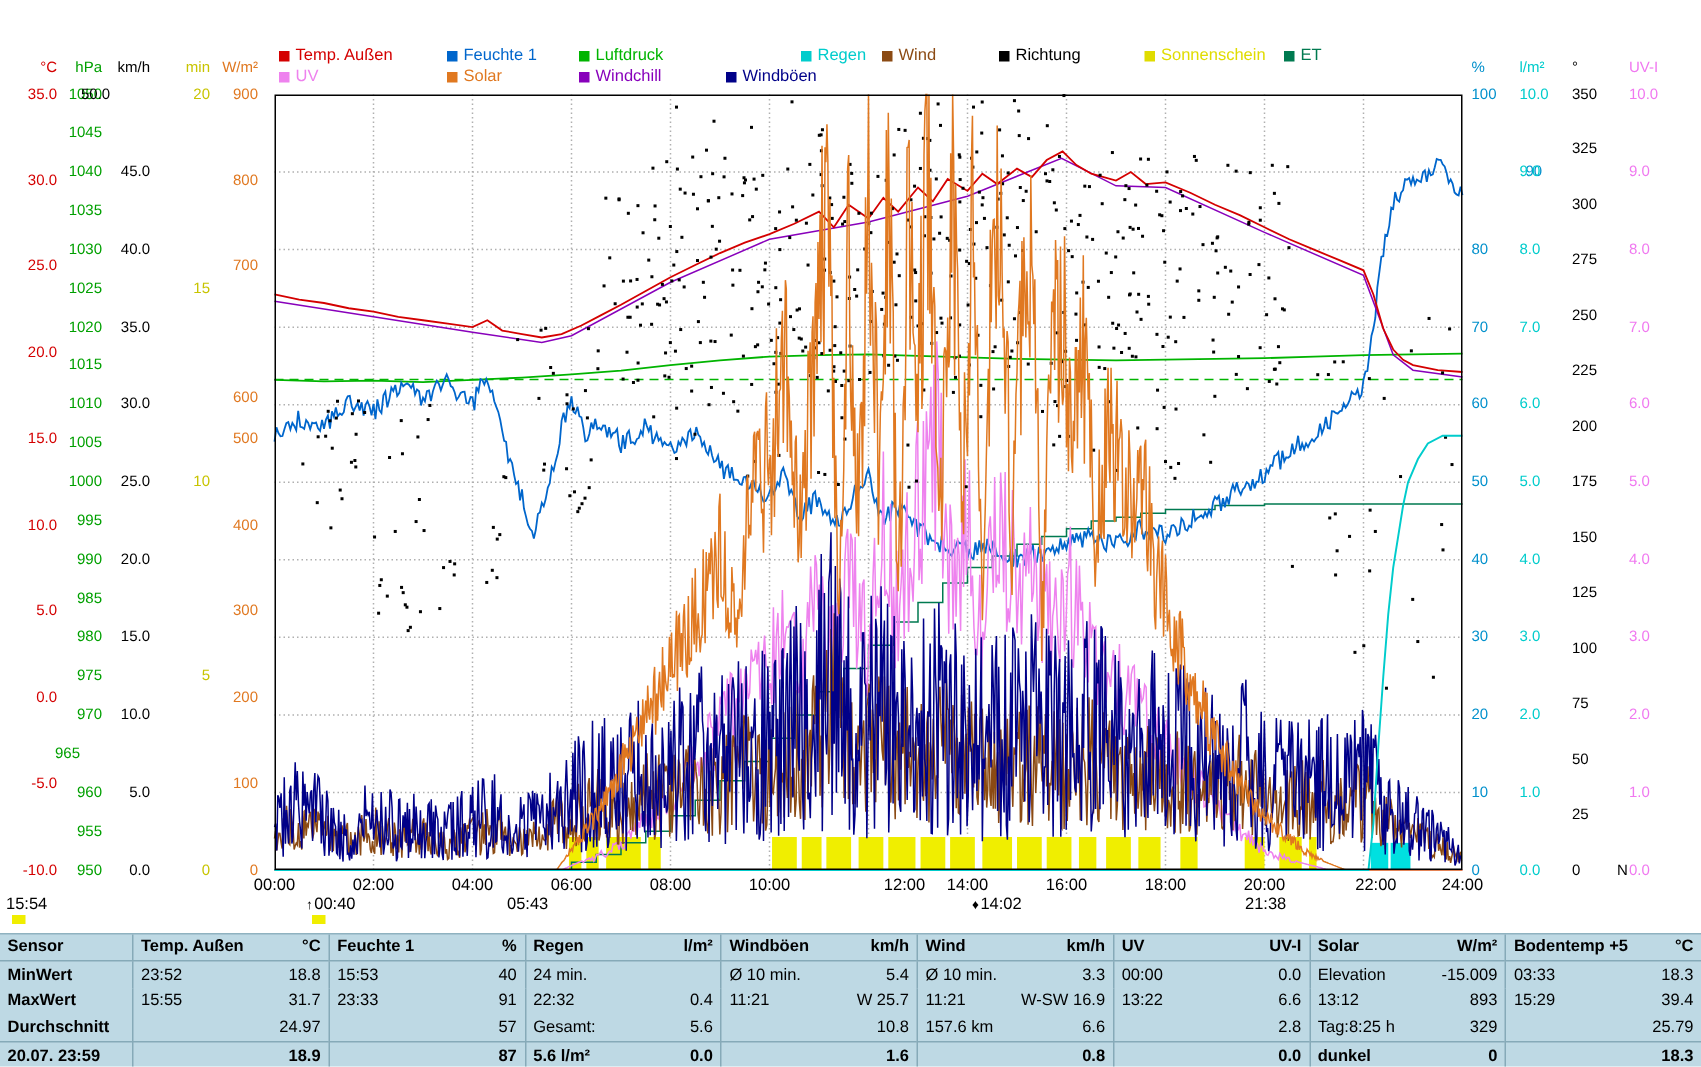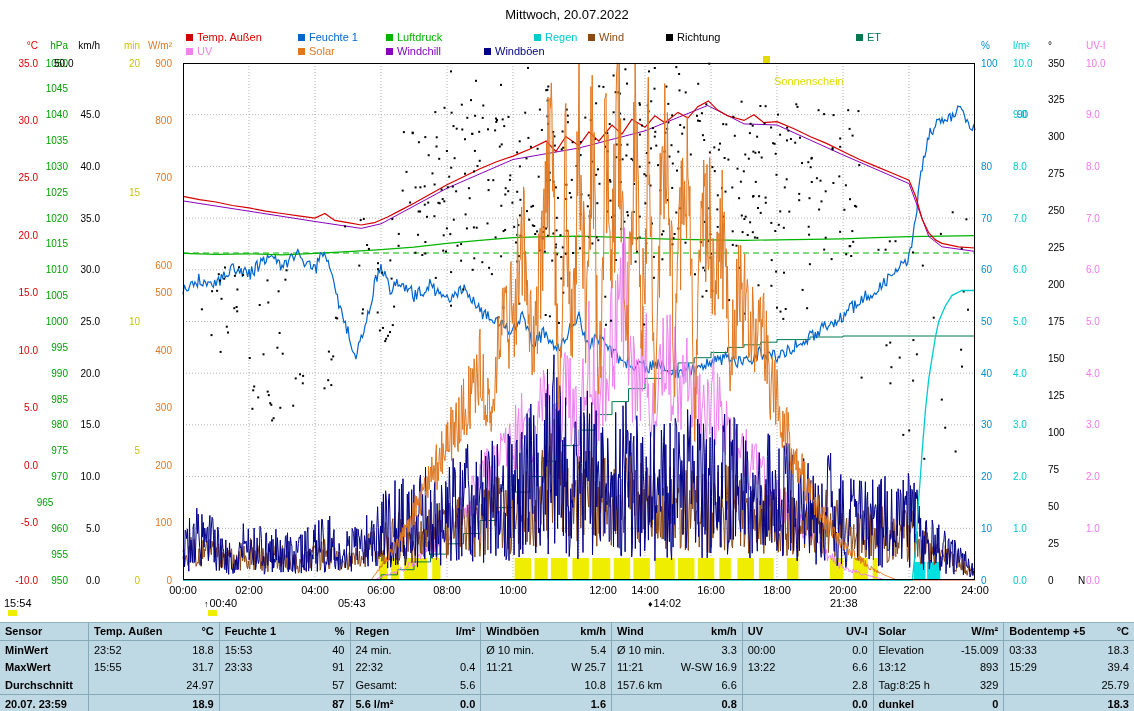--- a/index.html
+++ b/index.html
@@ -18,21 +18,20 @@
   .cell{display:flex;justify-content:space-between;align-items:center;padding:0 5px;
         white-space:nowrap;overflow:hidden;border-left:1px solid #86aab8;}
   .cell.c0{border-left:none;font-weight:bold;}
   .hdr{font-weight:bold;border-bottom:1px solid #86aab8;}
   .lastrow{font-weight:bold;border-top:1px solid #86aab8;}
 </style>
 </head>
 <body>
 
 <div id="app">
-  <div id="title">Mittwoch, 20.07.2022</div>
 <div class="leg" style="left: 186px; top: 31px;">
       <span class="sq" style="background: rgb(212, 0, 0);"></span>
       <span style="color: rgb(212, 0, 0);">Temp. Außen</span>
     </div>
     <div class="leg" style="left: 298px; top: 31px;">
       <span class="sq" style="background: rgb(0, 102, 204);"></span>
       <span style="color: rgb(0, 102, 204);">Feuchte 1</span>
     </div>
     <div class="leg" style="left: 386px; top: 31px;">
       <span class="sq" style="background: rgb(0, 180, 0);"></span>
@@ -45,21 +44,21 @@
     <div class="leg" style="left: 588px; top: 31px;">
       <span class="sq" style="background: rgb(139, 74, 19);"></span>
       <span style="color: rgb(139, 74, 19);">Wind</span>
     </div>
     <div class="leg" style="left: 666px; top: 31px;">
       <span class="sq" style="background: rgb(0, 0, 0);"></span>
       <span style="color: rgb(0, 0, 0);">Richtung</span>
     </div>
     <div class="leg" style="left: 763px; top: 31px;">
       <span class="sq" style="background: rgb(224, 220, 0);"></span>
-      <span style="color: rgb(224, 220, 0); margin-top: 44px;">Sonnenschein</span>
+      <span style="color: rgb(224, 220, 0);">Sonnenschein</span>
     </div>
     <div class="leg" style="left: 856px; top: 31px;">
       <span class="sq" style="background: rgb(0, 122, 80);"></span>
       <span style="color: rgb(0, 122, 80);">ET</span>
     </div>
     <div class="leg" style="left: 186px; top: 45px;">
       <span class="sq" style="background: rgb(238, 130, 238);"></span>
       <span style="color: rgb(238, 130, 238);">UV</span>
     </div>
     <div class="leg" style="left: 298px; top: 45px;">

